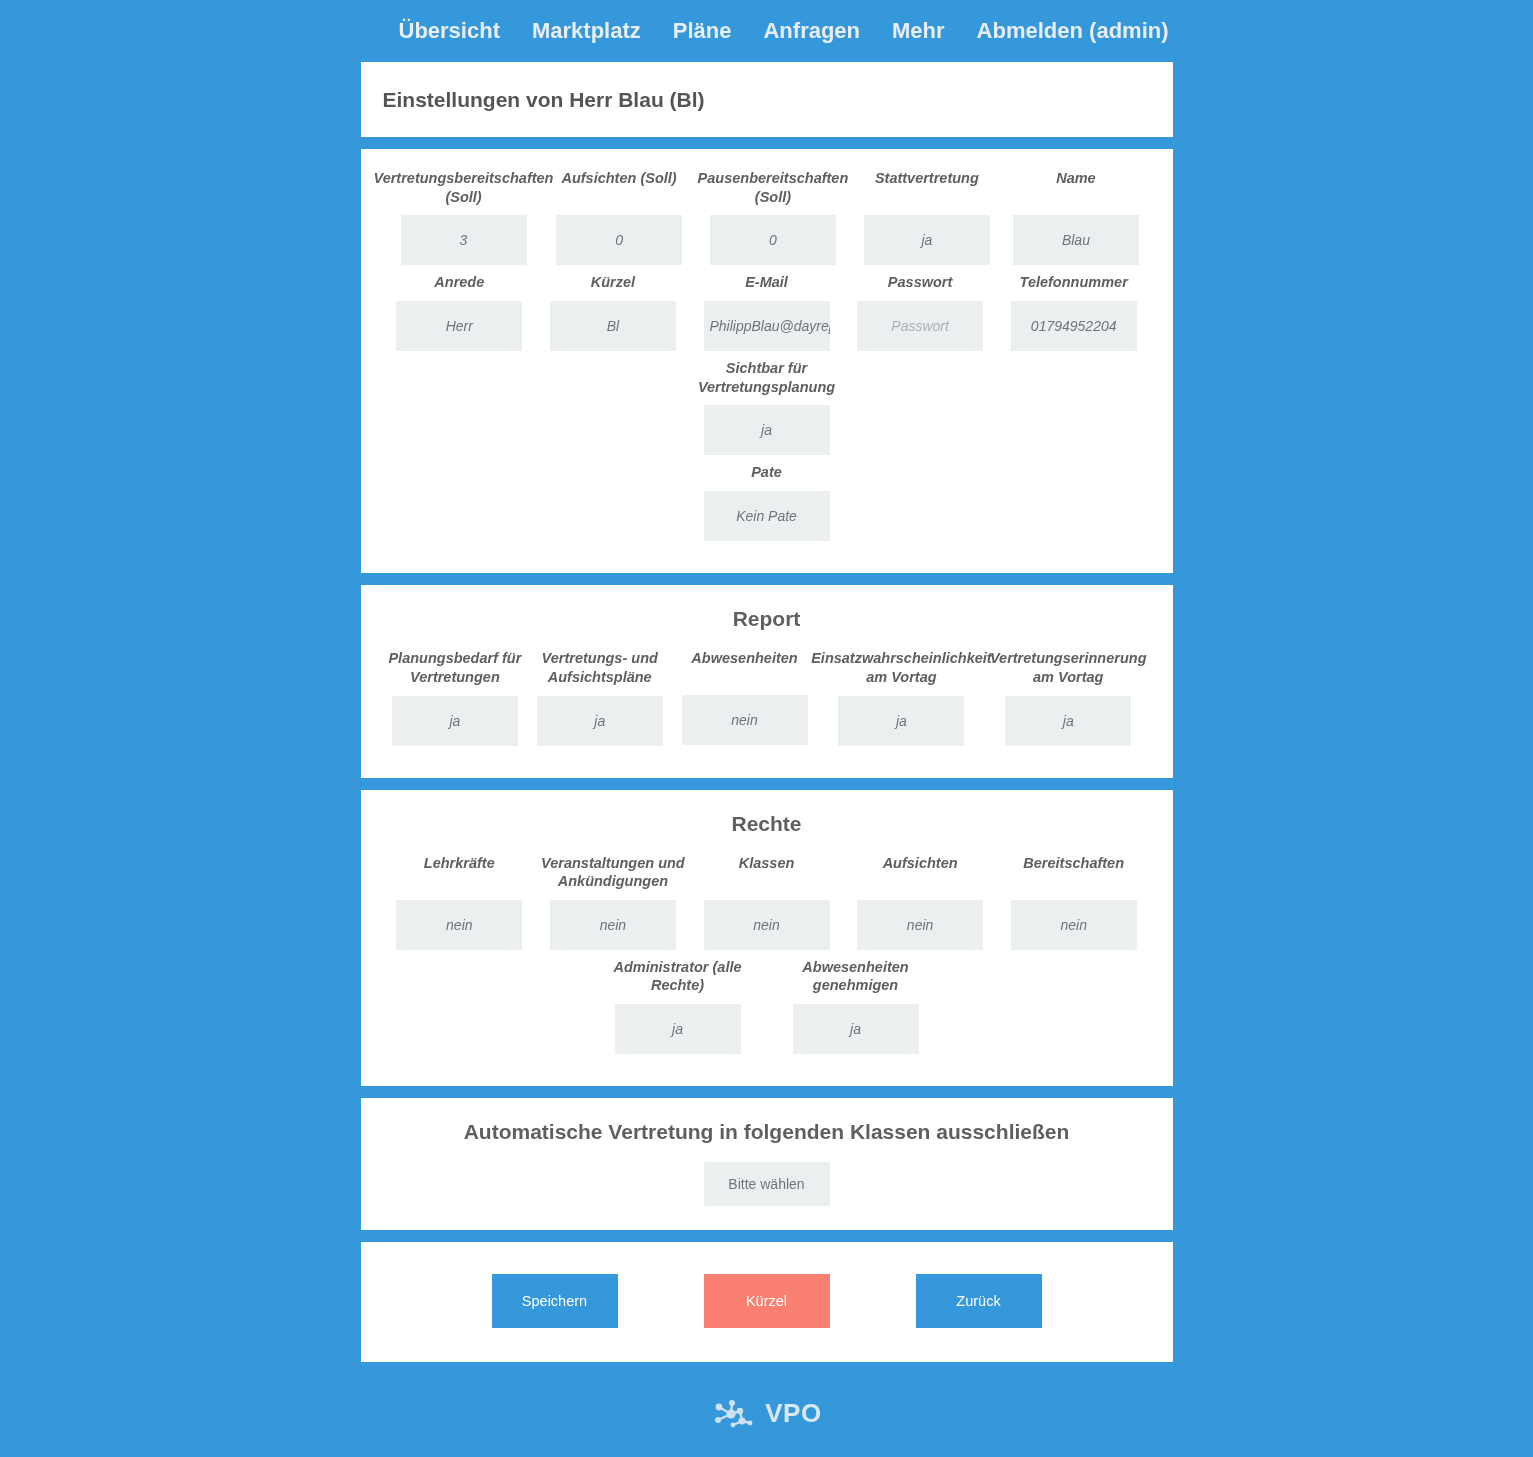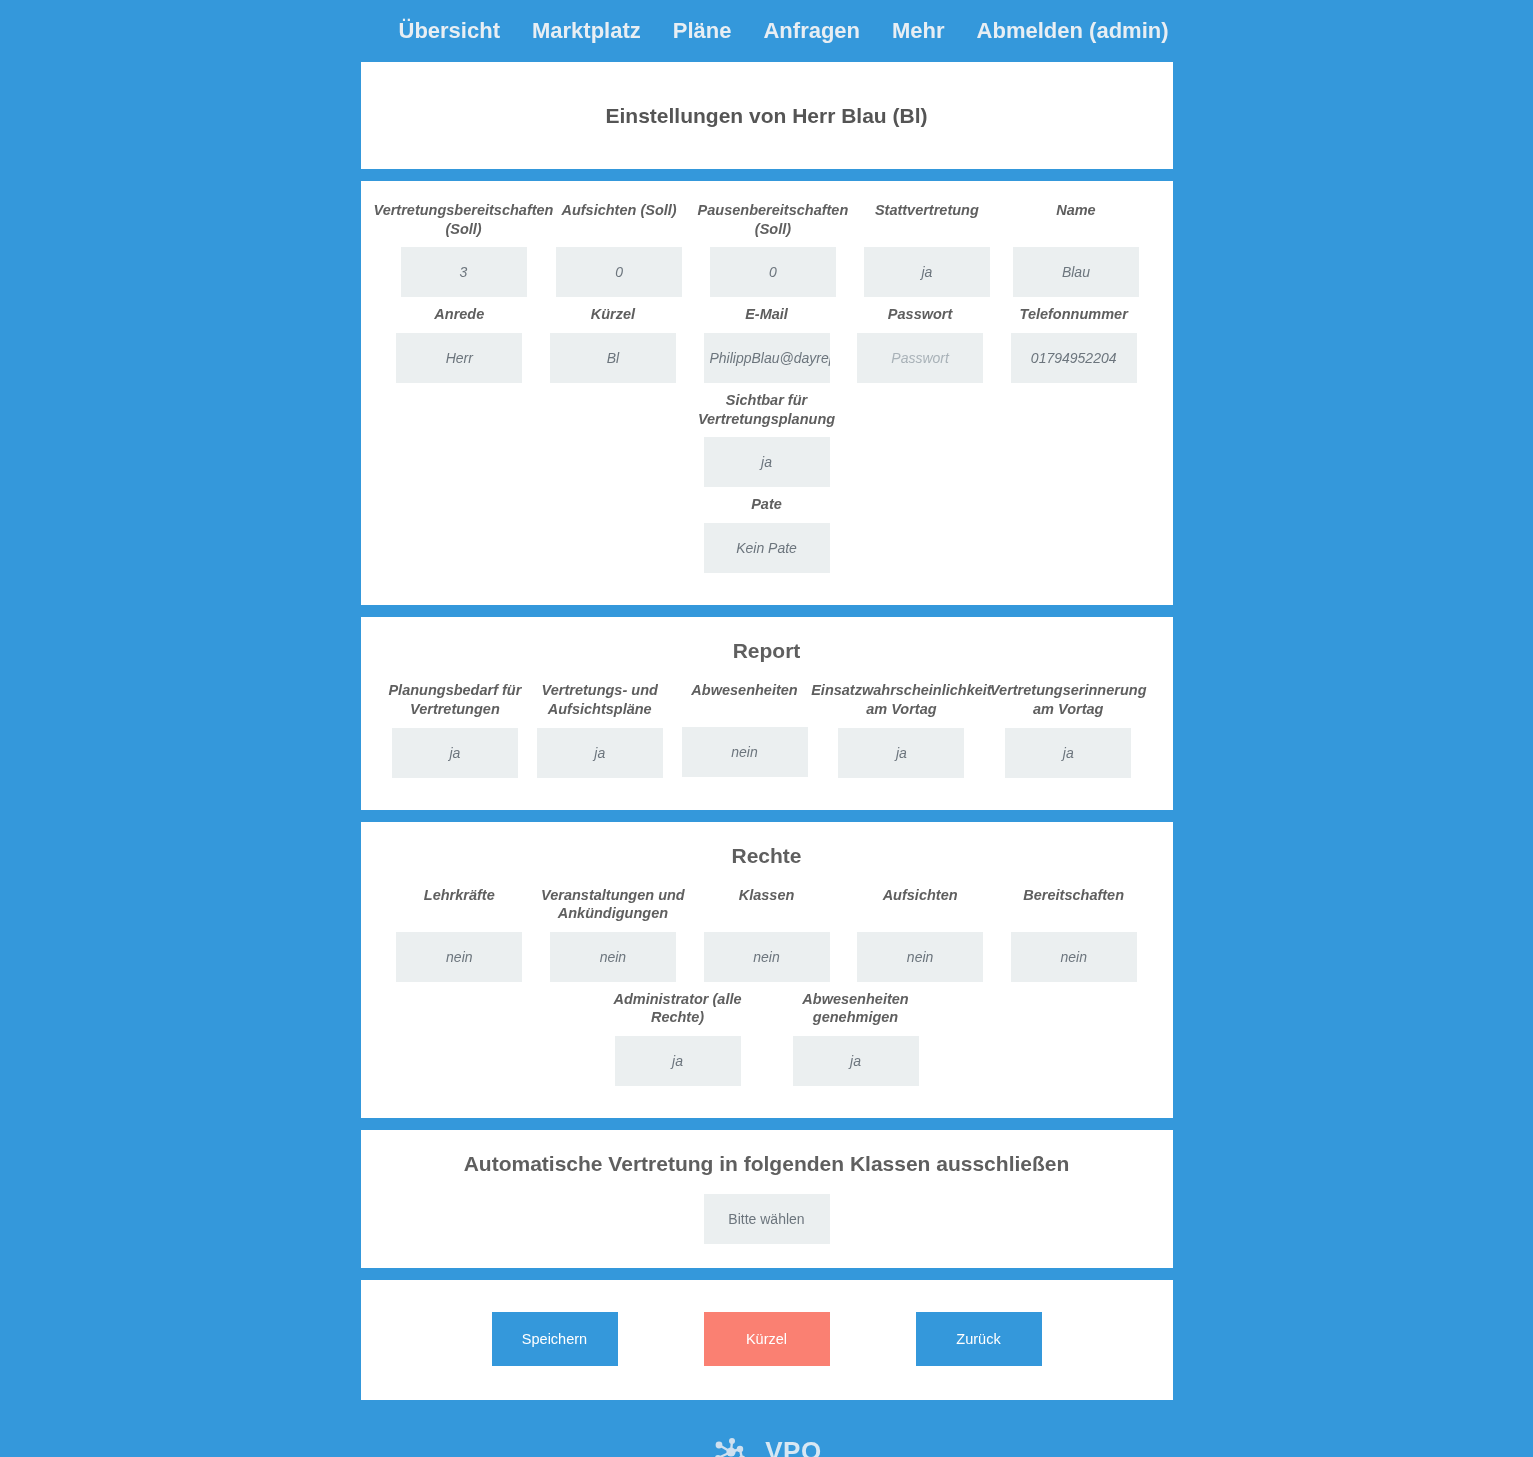--- a/index.html
+++ b/index.html
@@ -47,25 +47,24 @@
   .card {
     background: #ffffff;
     width: 812px;
     margin-bottom: 12px;
     padding: 20px 22px 24px 22px;
   }
   .card.header-card {
     padding: 24px 22px;
   }
   .page-heading {
-    text-align: center;
     color: #555555;
     font-size: 21px;
     font-weight: bold;
-    margin: 16px;
+    margin: 0;
     line-height: 1.3;
   }
   .section-title {
     text-align: center;
     color: #5f5f5f;
     font-size: 21px;
     font-weight: bold;
     margin: 2px 0 18px 0;
   }
 
@@ -127,21 +126,21 @@
   .field.wide-col .field-box { width: 126px; }
 
   
   .select-center {
     display: flex;
     justify-content: center;
     margin-top: 14px;
   }
   .select-box {
     width: 126px;
-    height: 50px;
+    height: 44px;
     background: #ebeff0;
     color: #6c757d;
     font-size: 14px;
     display: flex;
     align-items: center;
     justify-content: center;
     cursor: pointer;
   }
 
   

